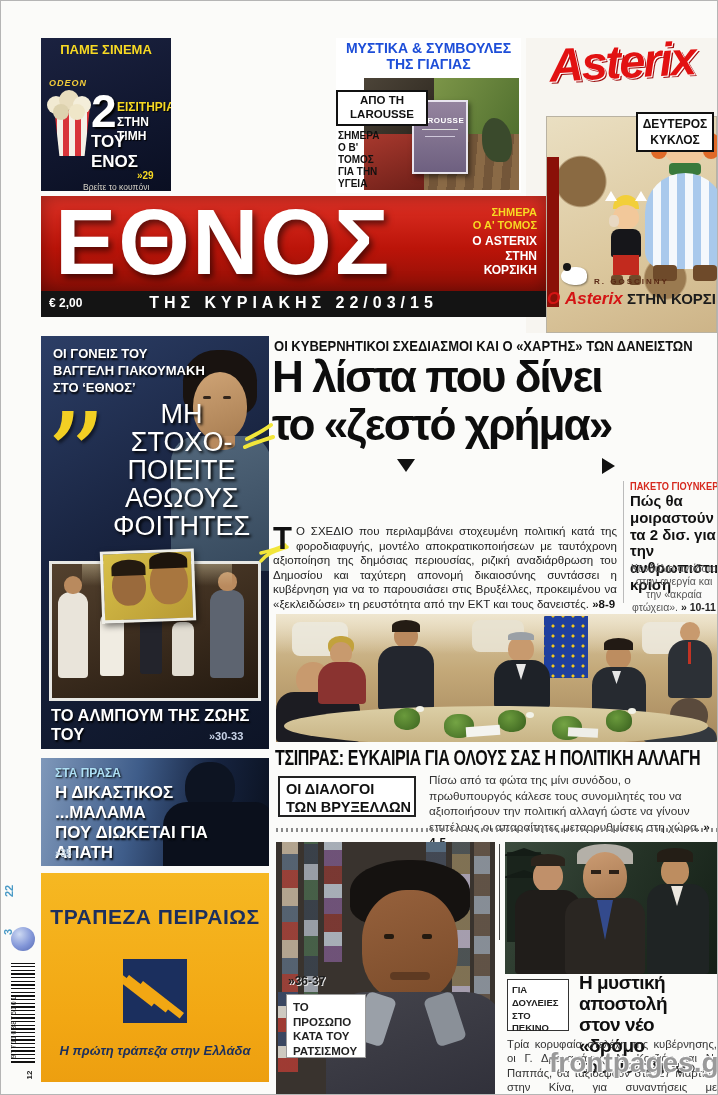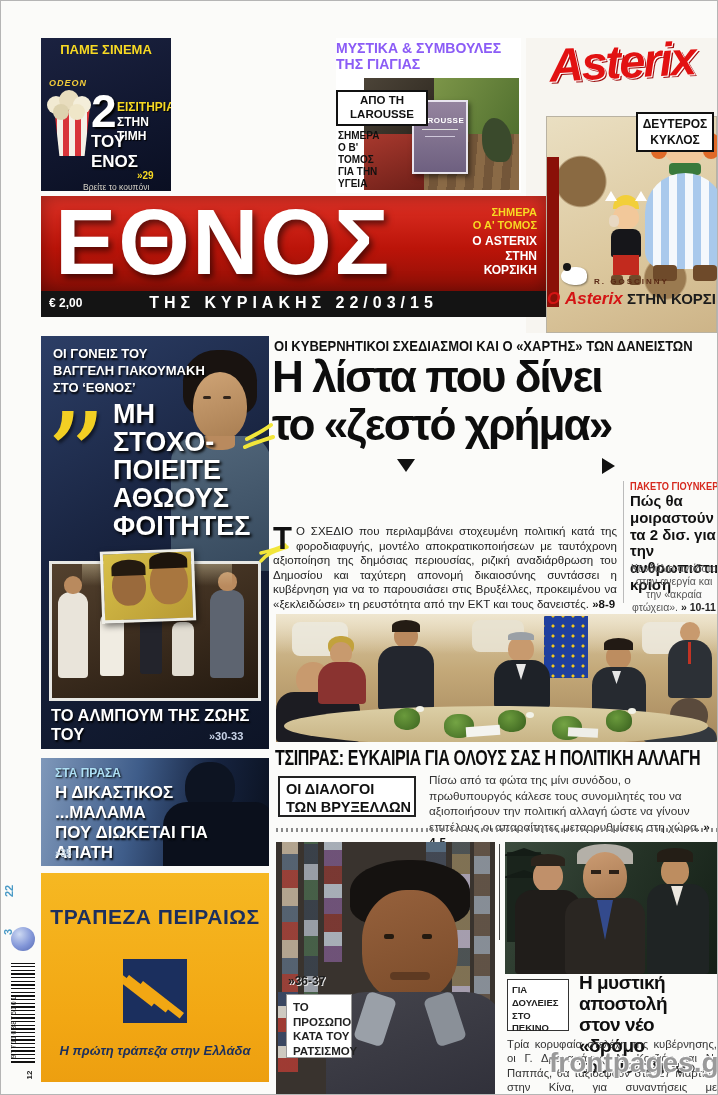--- a/index.html
+++ b/index.html
@@ -45,21 +45,21 @@
     <div class="a" style="left:50px;top:50px;color:#fff;font-size:46px;font-weight:900;line-height:1;text-shadow:2px 2px 2px #000;">2</div>
     <div class="a" style="left:76px;top:62px;color:#f7d923;font-size:12px;font-weight:900;text-shadow:1px 1px 1px #000;">ΕΙΣΙΤΗΡΙΑ</div>
     <div class="a" style="left:76px;top:77px;color:#fff;font-size:12px;font-weight:900;text-shadow:1px 1px 1px #000;">ΣΤΗΝ ΤΙΜΗ</div>
     <div class="a" style="left:50px;top:94px;color:#fff;font-size:17px;font-weight:900;text-shadow:1px 2px 2px #000;">ΤΟΥ ΕΝΟΣ</div>
     <div class="a" style="left:42px;top:120px;color:#d8d4c8;font-size:8.5px;margin-top:24px;">Βρείτε το κουπόνι</div>
     <div class="a" style="left:96px;top:132px;color:#f7d923;font-size:10px;font-weight:900;">»29</div>
   </div>
 
 
   <div class="a" style="left:335px;top:37px;width:185px;height:155px;background:#fff;overflow:hidden;">
-    <div class="pre" style="font-size:14px;font-weight:900;line-height:1.15;color:#8b5cf6;padding-top:2px;">ΜΥΣΤΙΚΑ &amp; ΣΥΜΒΟΥΛΕΣ
+    <div class="pre" style="text-align:center;font-size:14px;font-weight:900;line-height:1.15;color:#1d4ed8;padding-top:2px;">ΜΥΣΤΙΚΑ &amp; ΣΥΜΒΟΥΛΕΣ
 ΤΗΣ ΓΙΑΓΙΑΣ</div>
     <div class="a art" style="left:28px;top:40px;width:155px;height:112px;background:#5a5e55;">
       <div class="a" style="left:0;top:0;width:70px;height:56px;background:linear-gradient(135deg,#4c4438,#2c261e);"></div>
       <div class="a" style="left:70px;top:0;width:85px;height:56px;background:linear-gradient(120deg,#7c9548,#51702f);"></div>
       <div class="a" style="left:0;top:56px;width:60px;height:56px;background:linear-gradient(160deg,#a8392e,#6e1f18);"></div>
       <div class="a" style="left:60px;top:56px;width:95px;height:56px;background:repeating-linear-gradient(95deg,#8a6a46 0 9px,#735639 9px 18px);"></div>
       <div class="a" style="left:118px;top:40px;width:30px;height:44px;background:#3a4a2c;border-radius:40% 60% 30% 50%;"></div>
       <div class="a" style="left:48px;top:22px;width:56px;height:74px;background:linear-gradient(180deg,#94849e,#6e6080);border:2px solid #e8e4ee;box-shadow:2px 3px 5px rgba(0,0,0,.5);">
         <div style="text-align:center;color:#fff;font-size:8px;font-weight:bold;letter-spacing:.5px;margin-top:14px;">LAROUSSE</div>
         <div style="width:36px;height:1px;background:#ddd;margin:4px auto;"></div>
@@ -147,21 +147,21 @@
       <div class="a" style="left:44px;top:60px;width:8px;height:3px;background:#33261c;border-radius:2px;"></div>
       <div class="a" style="left:64px;top:60px;width:8px;height:3px;background:#33261c;border-radius:2px;"></div>
       <div class="a" style="left:12px;top:100px;width:100px;height:135px;background:linear-gradient(160deg,#53687c,#35485c);border-radius:26px 26px 0 0;"></div>
       <div class="a" style="left:46px;top:100px;width:30px;height:14px;background:#b98a5e;border-radius:0 0 40% 40%;"></div>
     </div>
     <div class="a pre" style="left:12px;top:10px;color:#fff;font-size:13px;font-weight:900;line-height:1.3;text-shadow:1px 2px 2px #000;">ΟΙ ΓΟΝΕΙΣ ΤΟΥ
 ΒΑΓΓΕΛΗ ΓΙΑΚΟΥΜΑΚΗ
 ΣΤΟ ‘ΕΘΝΟΣ’</div>
     <div class="a" style="left:4px;top:44px;width:66px;height:100px;color:#f2cf23;font-size:120px;line-height:1.3;
                 font-family:'DejaVu Serif','Liberation Serif',serif;text-shadow:2px 3px 3px rgba(0,0,0,.5);">”</div>
-    <div class="a pre" style="left:72px;top:64px;color:#fff;font-size:27px;font-weight:700;line-height:1.04;text-shadow:2px 2px 3px #000;">ΜΗ
+    <div class="a pre" style="left:72px;top:64px;color:#fff;font-size:27px;font-weight:400;line-height:1.04;text-shadow:2px 2px 3px #000;text-align:center;">ΜΗ
 ΣΤΟΧΟ-
 ΠΟΙΕΙΤΕ
 ΑΘΩΟΥΣ
 ΦΟΙΤΗΤΕΣ</div>
 
     <div class="a art" style="left:8px;top:225px;width:212px;height:140px;background:linear-gradient(160deg,#53412e 0%,#3a2b1d 55%,#241a10 100%);border:3px solid #e8e8e4;">
       <div class="a" style="left:6px;top:28px;width:30px;height:86px;background:#e9e4da;border-radius:12px 12px 4px 4px;"></div>
       <div class="a head" style="left:12px;top:12px;width:18px;height:18px;background:#b98a5e;"></div>
       <div class="a" style="left:48px;top:48px;width:24px;height:64px;background:#f0ece2;border-radius:10px 10px 3px 3px;"></div>
       <div class="a head" style="left:52px;top:32px;width:16px;height:16px;background:#b98a5e;"></div>
@@ -302,21 +302,21 @@
       <div class="a" style="left:24px;top:8px;width:120px;height:66px;background:#151210;border-radius:48% 48% 30% 30%;"></div>
       <div class="a" style="left:36px;top:38px;width:96px;height:110px;background:linear-gradient(160deg,#96613c,#7a4b2a);border-radius:46% 46% 42% 42%;"></div>
       <div class="a" style="left:58px;top:82px;width:10px;height:5px;background:#241a10;border-radius:2px;"></div>
       <div class="a" style="left:96px;top:82px;width:10px;height:5px;background:#241a10;border-radius:2px;"></div>
       <div class="a" style="left:64px;top:120px;width:40px;height:8px;background:#5e3a22;border-radius:4px;"></div>
       <div class="a" style="left:0;top:140px;width:180px;height:104px;background:linear-gradient(160deg,#44444c,#30303a);border-radius:40px 40px 0 0;"></div>
       <div class="a" style="left:34px;top:142px;width:30px;height:50px;background:#9aa0a8;transform:rotate(18deg);border-radius:6px;"></div>
       <div class="a" style="left:104px;top:142px;width:30px;height:50px;background:#8a9098;transform:rotate(-18deg);border-radius:6px;"></div>
     </div>
     <div class="a" style="left:12px;top:132px;color:#1c1c1c;font-size:12px;font-weight:900;text-shadow:1px 1px 0 #e8e8e8;">»36-37</div>
-    <div class="a" style="left:10px;top:152px;width:66px;height:64px;background:#fff;border:1px solid #999;">
+    <div class="a" style="left:10px;top:152px;width:80px;height:64px;background:#fff;border:1px solid #999;">
       <div class="pre" style="font-size:11.5px;font-weight:700;color:#222;line-height:1.28;padding:5px 0 0 6px;">ΤΟ ΠΡΟΣΩΠΟ
 ΚΑΤΑ ΤΟΥ
 ΡΑΤΣΙΣΜΟΥ</div>
     </div>
   </div>
 
   <div class="a art" style="left:498px;top:843px;width:1px;height:96px;background:#444;"></div>
 
   <div class="a art" style="left:504px;top:841px;width:212px;height:132px;overflow:hidden;
               background:linear-gradient(120deg,#3c4c3e 0%,#243226 50%,#141f16 100%);">

